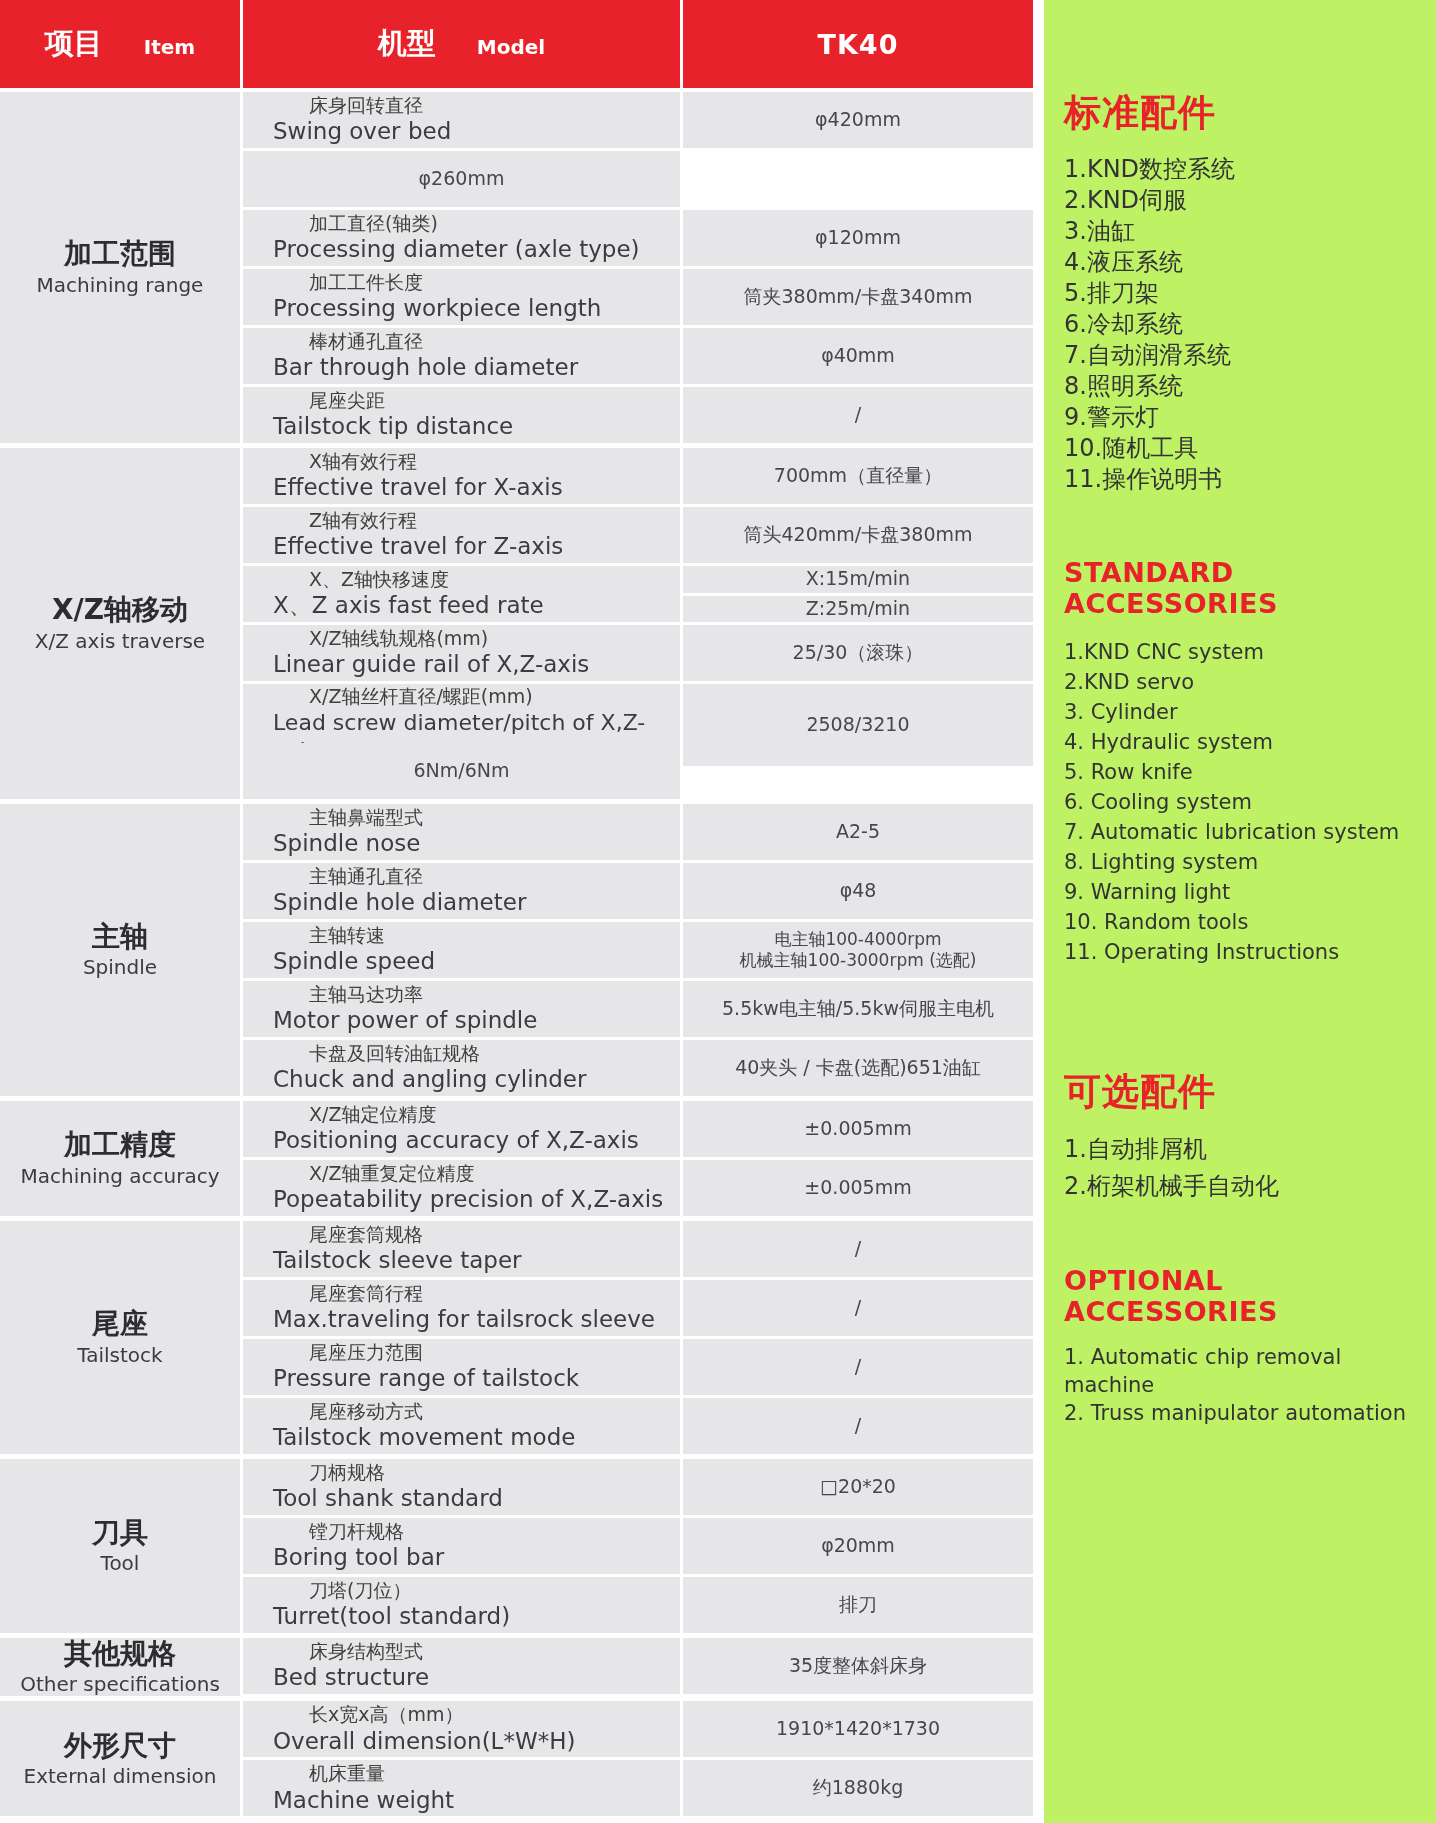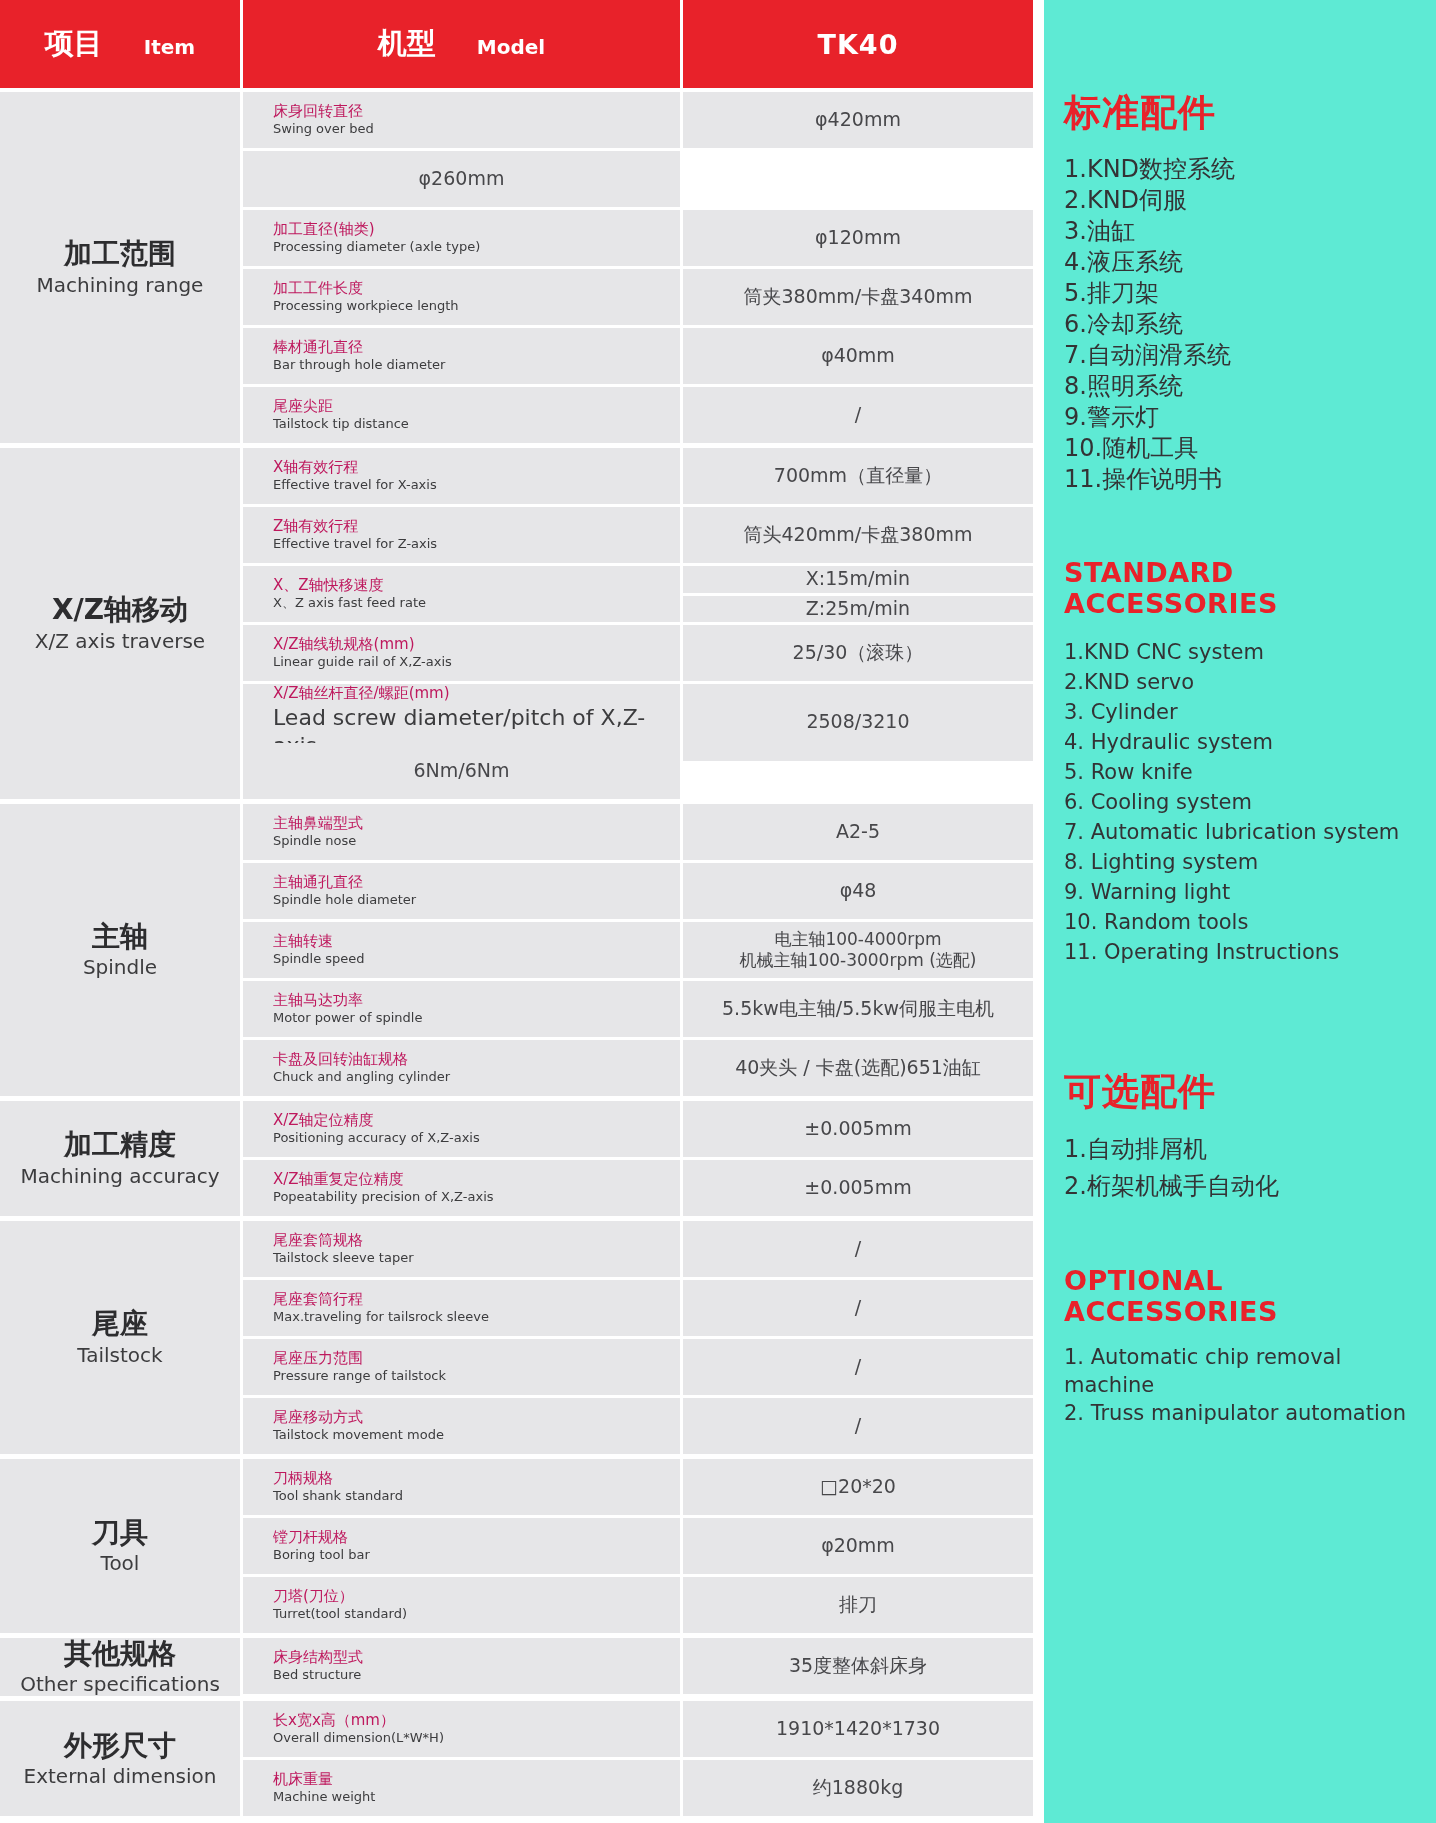--- a/index.html
+++ b/index.html
@@ -21,34 +21,34 @@
     margin-bottom:5px; }
   .cat-cell { background:#e6e6e8; display:flex; flex-direction:column;
     align-items:center; justify-content:center; text-align:center; }
   .cat-zh { font-size:28px; font-weight:bold; color:#2d2d2f; line-height:1.15; }
   .cat-en { font-size:20px; color:#3c3c3e; line-height:1.2; margin-top:2px; }
 
   .rows { display:flex; flex-direction:column; row-gap:3px; }
   .spec-row { display:grid; grid-template-columns:437px 350px; column-gap:3px; height:56px; }
   .label-cell { background:#e6e6e8; padding-left:30px; display:flex;
     flex-direction:column; justify-content:center; }
-  .label-zh { font-size:15px; color:#be185d; line-height:1.3; }
-  .label-en { font-size:13px; color:#3c3c3e; line-height:1.3; }
+  .label-zh { font-size:19px; color:#404040; line-height:1.3;margin-left:36px; }
+  .label-en { font-size:23px; color:#3c3c3e; line-height:1.3; }
   .label-en-big { font-size:22px; }
   .value-cell { background:#e6e6e8; display:flex; flex-direction:column;
     align-items:center; justify-content:center; font-size:19px; color:#47474a;
     text-align:left; line-height:1.25; }
   .value-cell.split { flex-direction:column; align-items:stretch; }
   .value-cell.split .half { flex:1; display:flex; align-items:center; justify-content:center; }
   .value-cell.split .half + .half { border-top:3px solid #ffffff; }
   .value-cell.twoline { font-size:17px; }
 
   
   .sidebar { position:absolute; left:1044px; top:0; width:392px; height:1823px;
-    background:#5eead4; padding:88px 14px 0 20px; }
+    background:#bef264; padding:88px 14px 0 20px; }
   .sb-title-zh { color:#e8222a; font-size:37px; font-weight:bold; letter-spacing:1px; }
   .sb-list-zh { margin-top:16px; }
   .sb-item-zh { font-size:24px; line-height:31px; color:#333335; }
   .sb-title-en { margin-top:62px; color:#e8222a; font-size:27px; font-weight:bold;
     line-height:1.15; white-space:pre-line; letter-spacing:0.5px; }
   .sb-list-en { margin-top:18px; }
   .sb-item-en { font-size:21px; line-height:30px; color:#333335; }
   .sb-title-zh.opt { margin-top:100px; }
   .sb-list-zh.opt { margin-top:14px; }
   .sb-list-zh.opt .sb-item-zh { line-height:37px; }

